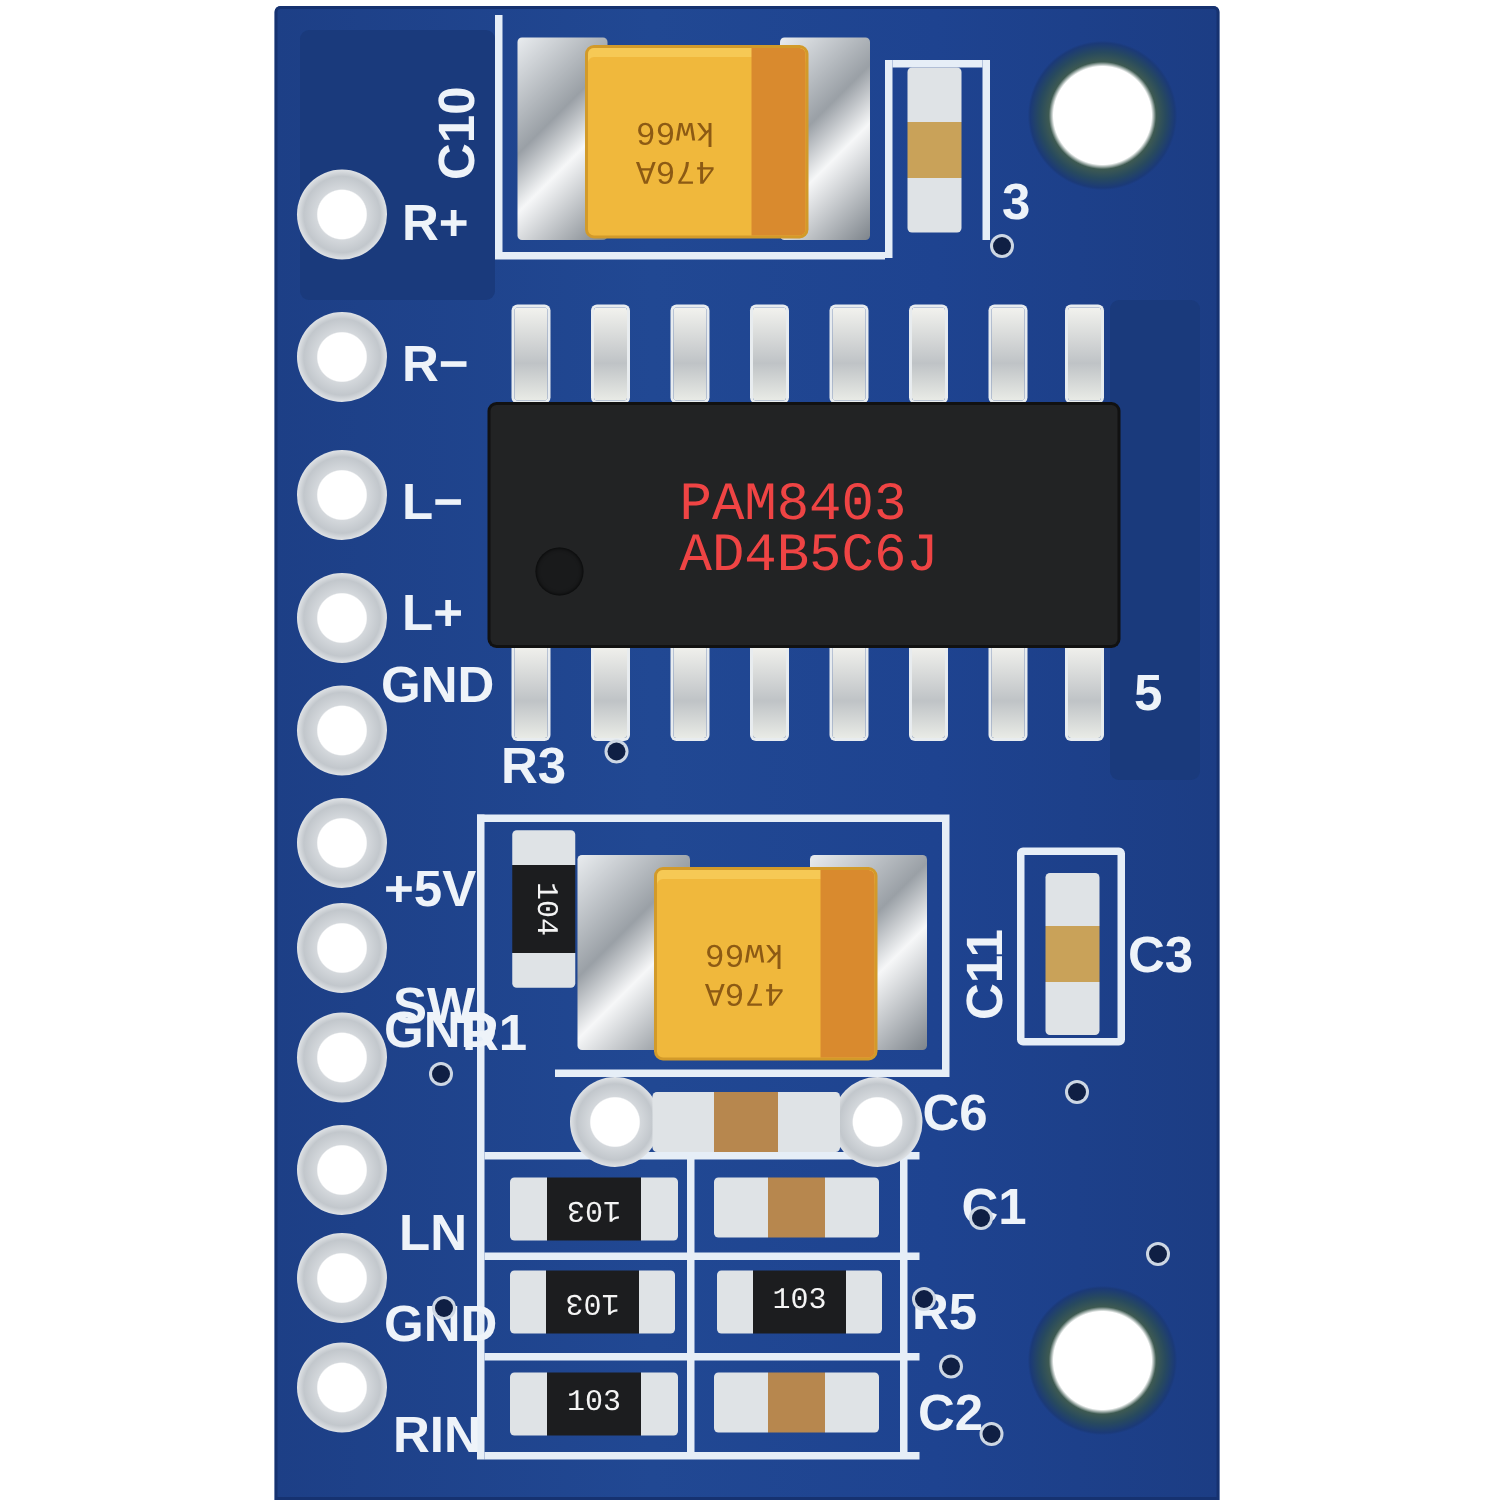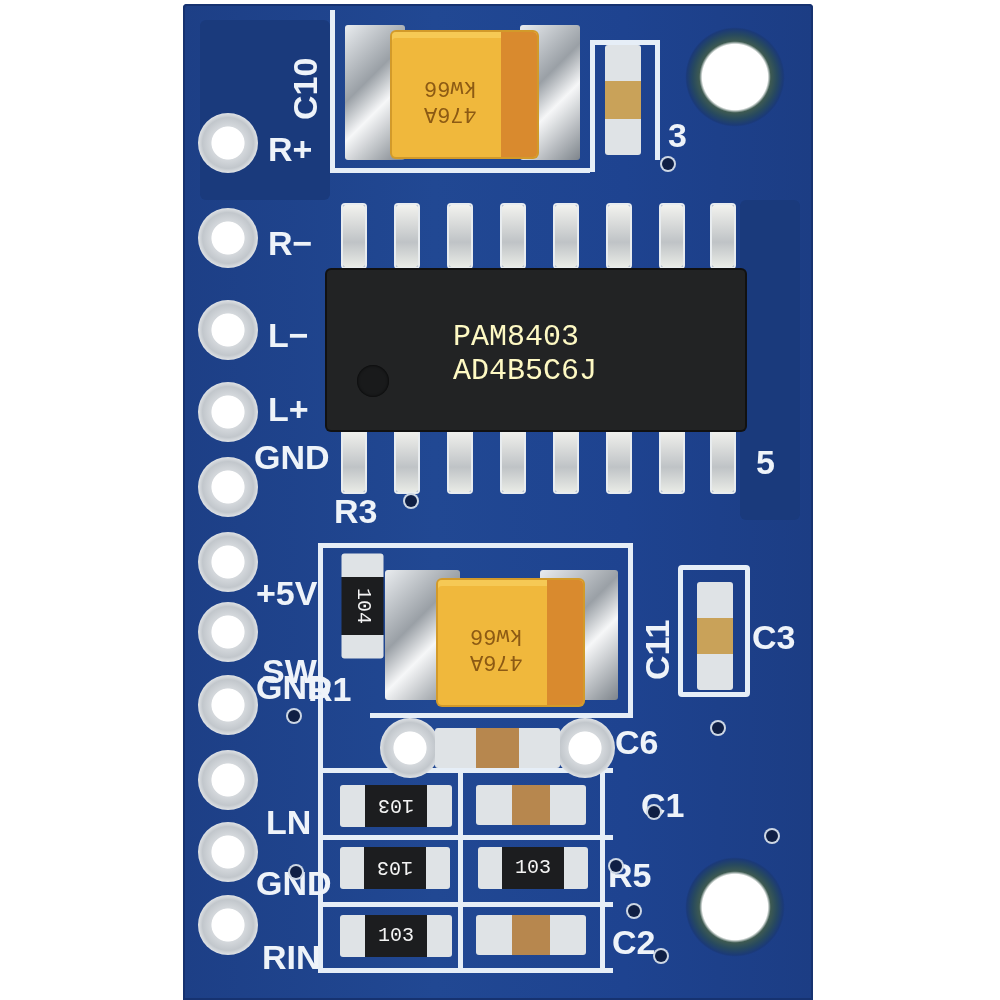--- a/index.html
+++ b/index.html
@@ -23,21 +23,21 @@
     }
     .mount-hole {
       position: absolute; width: 110px; height: 110px; border-radius: 50%;
       background: radial-gradient(circle, #ffffff 0 42%, #3e5a52 46%, #284a5e 54%, #1b3a78 62%, transparent 64%);
     }
     .chip {
       position: absolute; left: 327px; top: 270px; width: 418px; height: 160px;
       background: #222324; border-radius: 4px; box-shadow: 0 0 0 2px #111;
     }
     .chip-dot { position: absolute; left: 30px; top: 95px; width: 32px; height: 32px; border-radius: 50%; background: #191a1b; box-shadow: inset 0 0 3px #000; }
-    .chip-mark { position: absolute; left: 126px; top: 50px; color: #fef9c3; font-size: 30px; line-height: 34px; font-family: "Liberation Mono", monospace; }
+    .chip-mark { position: absolute; left: 126px; top: 50px; color: #ef4444; font-size: 36px; line-height: 34px; font-family: "Liberation Mono", monospace; }
     .chip-pin { position: absolute; width: 22px; height: 62px; background: linear-gradient(180deg, #f2f2ee, #bfc3c6 60%, #e9ebe6); border-radius: 2px; box-shadow: 0 0 0 2px #e8ecef; }
     .tant-pad { position: absolute; background: linear-gradient(135deg, #e9ecef, #9aa0a6 40%, #f6f7f8 60%, #7d848b); border-radius: 3px; }
     .tantalum {
       position: absolute; background: #f0b83c; border-radius: 4px;
       box-shadow: inset 0 6px 0 #f6c955, 0 0 0 2px #d29a2a;
     }
     .tantalum .stripe { position: absolute; right: 0; top: 0; bottom: 0; width: 36px; background: #d98a2e; border-radius: 0 4px 4px 0; }
     .tantalum .mark { position: absolute; left: 32px; top: 42px; color: #8c5a14; font-size: 22px; line-height: 26px; font-family: "Liberation Mono", monospace; transform: rotate(180deg); }
     .smd-res {
       position: absolute; height: 42px; border-radius: 3px;

